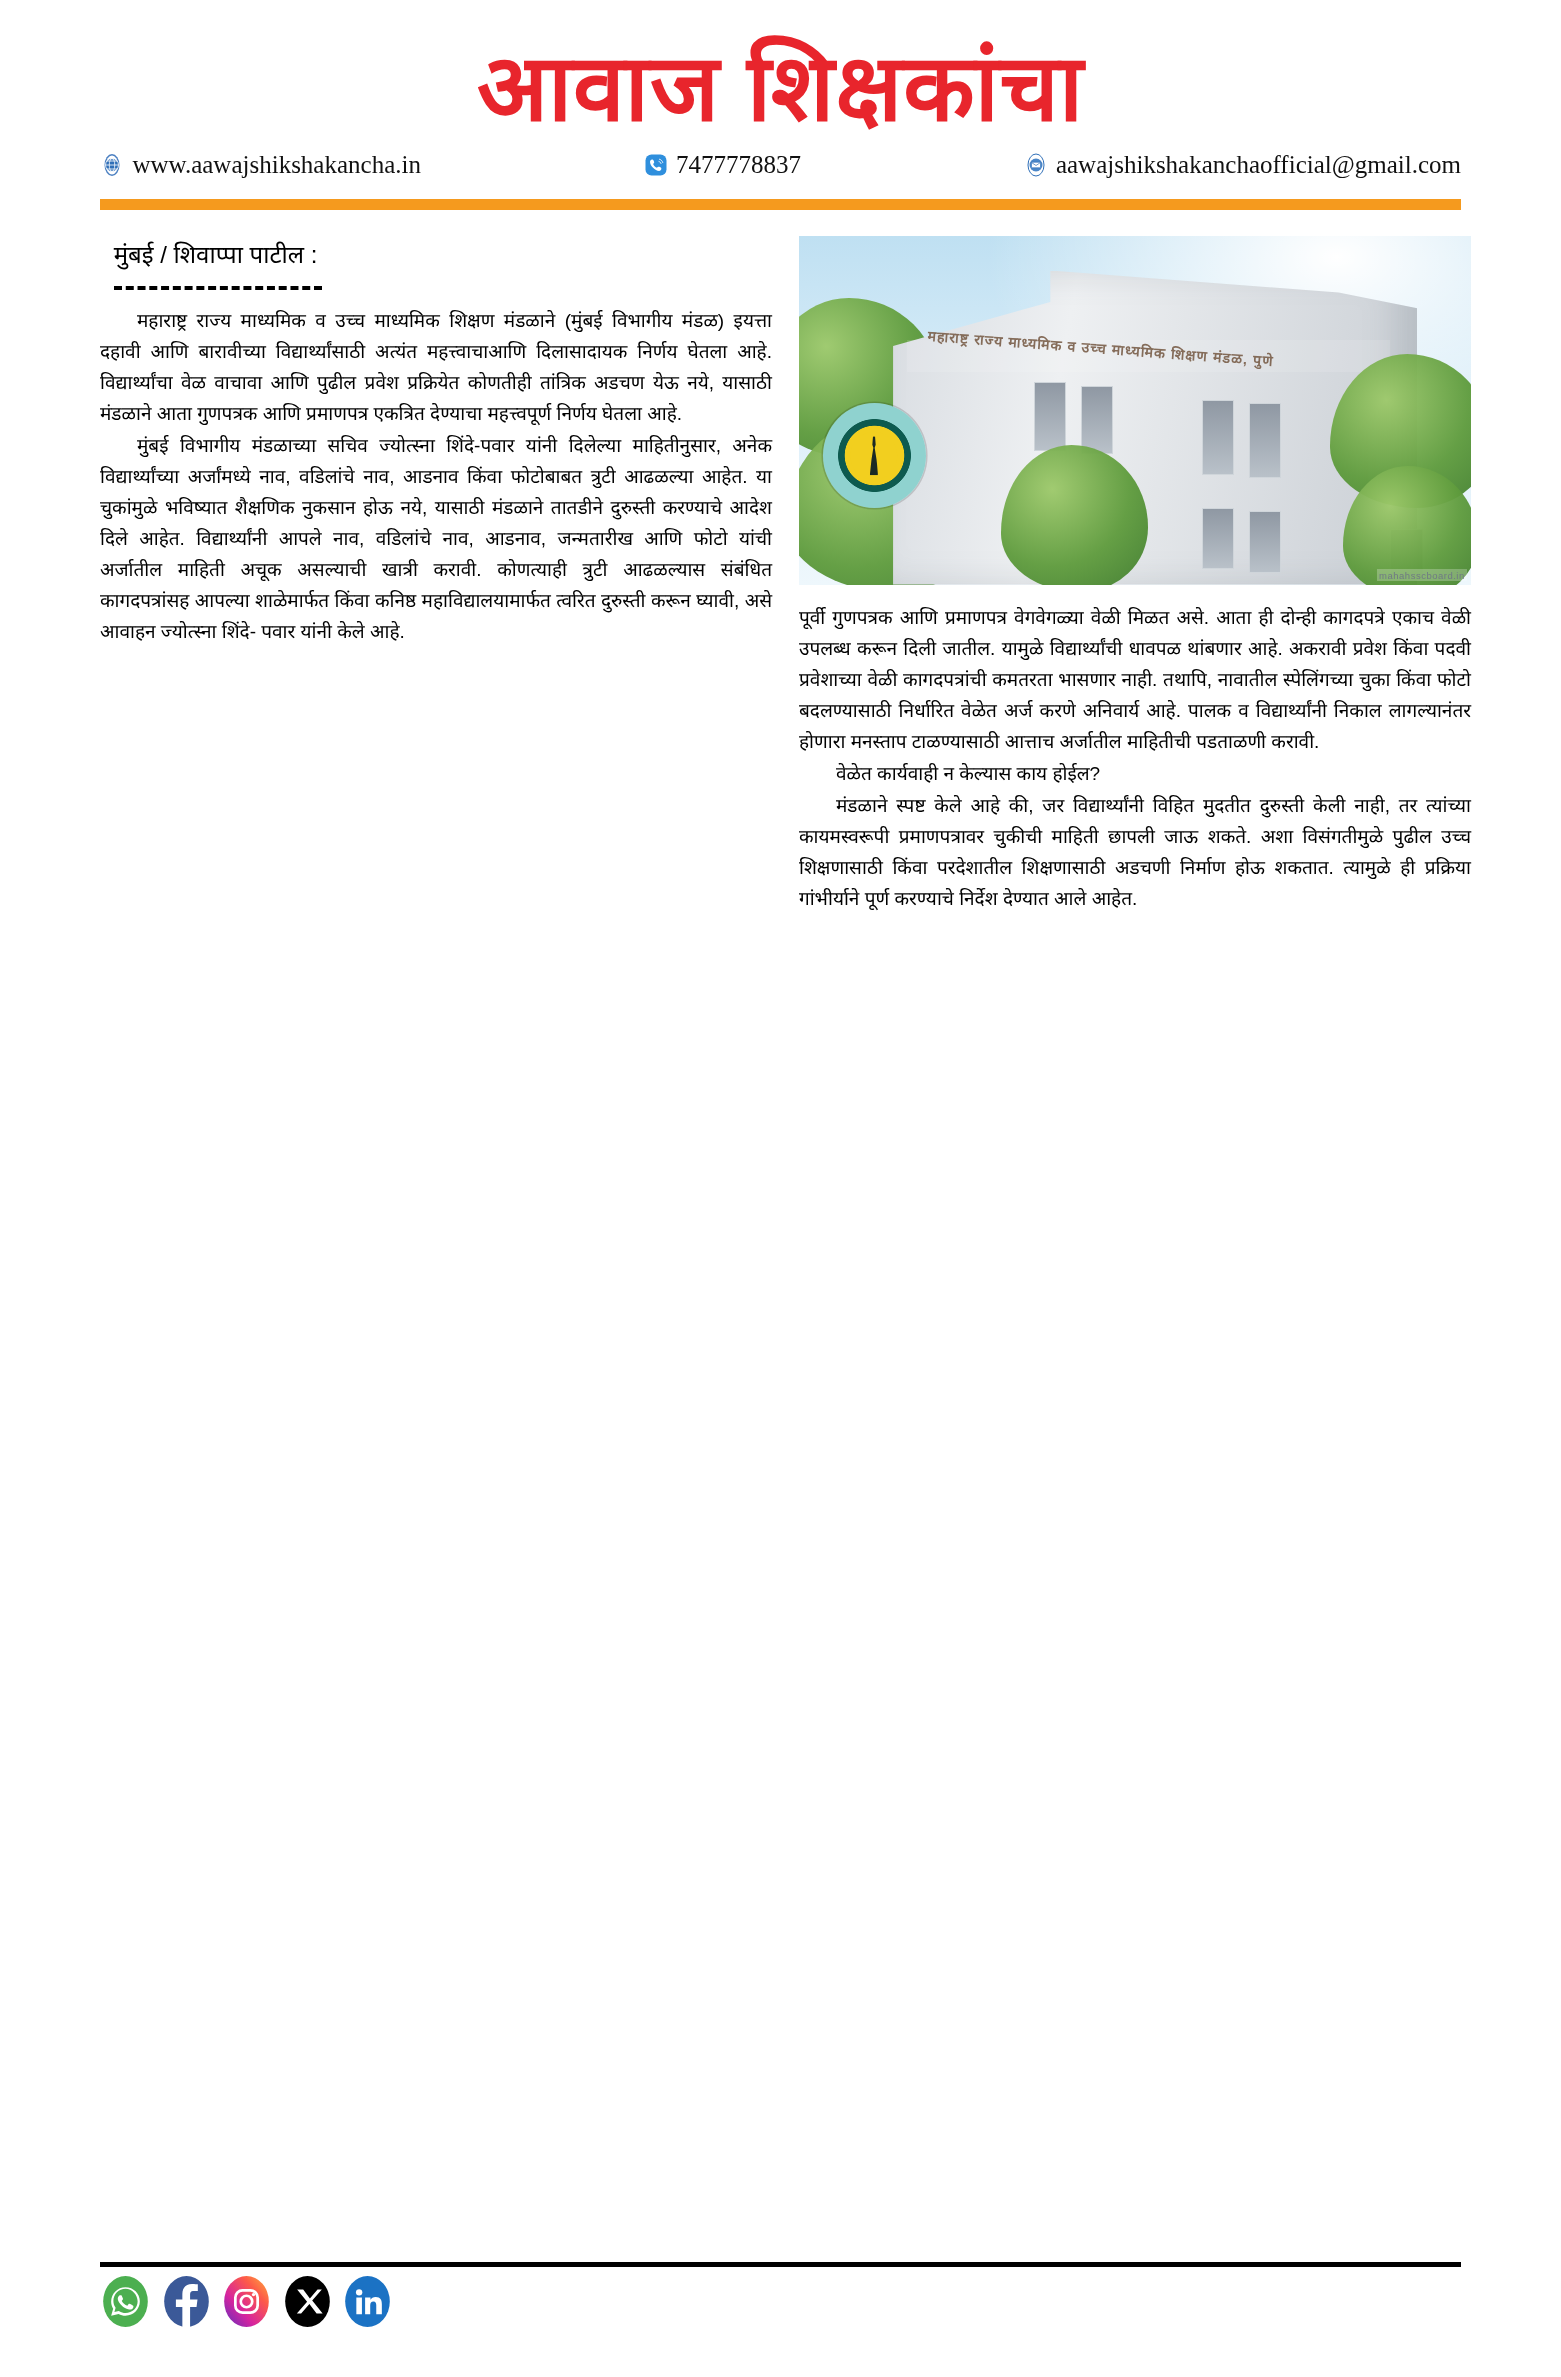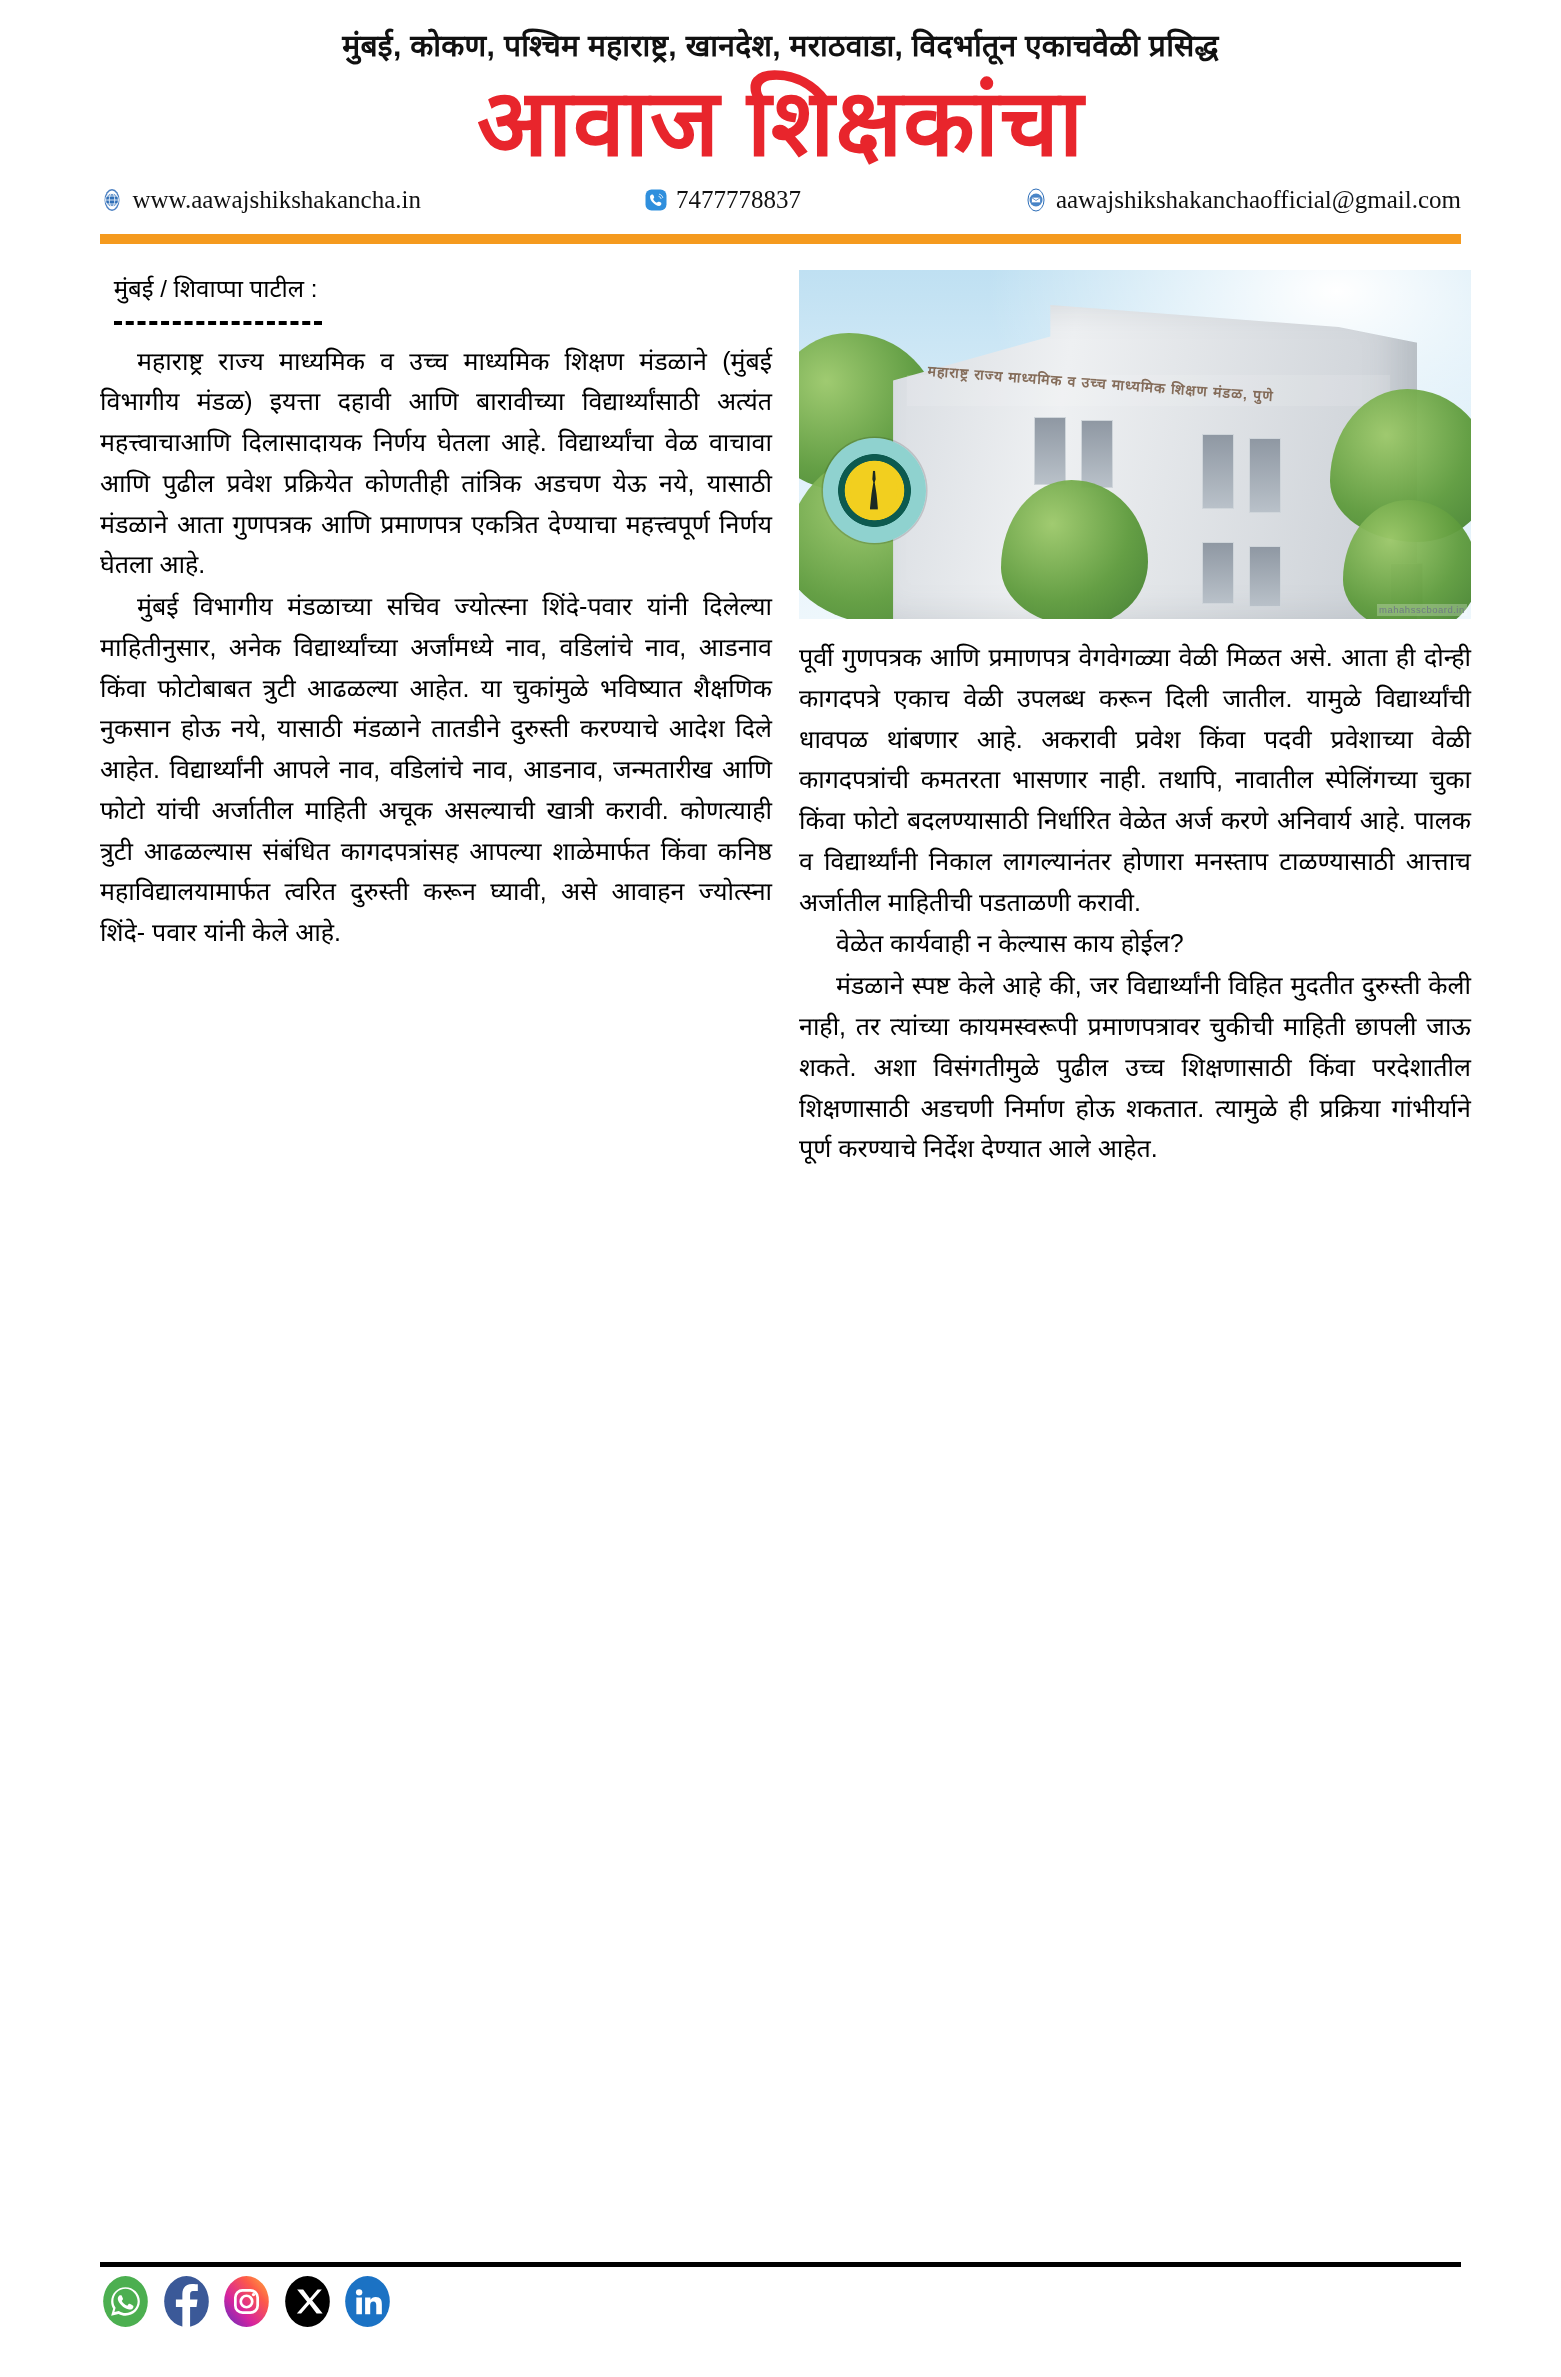--- a/index.html
+++ b/index.html
@@ -152,21 +152,21 @@
   }
   .dashrule {
     margin: 11.6px 0 16px 13.7px;
     width: 208px;
     border-top: 4.7px dashed #000;
     height: 0;
   }
 
   p.body {
     font-family: "Liberation Sans", "DejaVu Sans", sans-serif;
-    font-size: 25px;
+    font-size: 19px;
     line-height: 1.63;
     text-align: justify;
     text-justify: inter-word;
     margin: 0 0 1.1px 0;
     text-indent: 37px;
     color: #000;
     hyphens: none;
   }
   p.body.noindent { text-indent: 0; }
 
@@ -299,21 +299,20 @@
   }
   .sicon { width: 51px; height: 51px; display: block; }
 </style>
 </head>
 <body>
 
 <div class="page">
 
   <div class="masthead">
 
-    <div class="strapline">मुंबई, कोकण, पश्चिम महाराष्ट्र, खानदेश, मराठवाडा, विदर्भातून एकाचवेळी प्रसिद्ध</div>
 
     <div class="logo-row">
       <div class="logo-title">आवाज शिक्षकांचा</div>
     </div>
 
 
     <div class="contact-row">
 
       <div class="contact-item">
         <svg class="cicon" viewBox="0 0 48 48">

